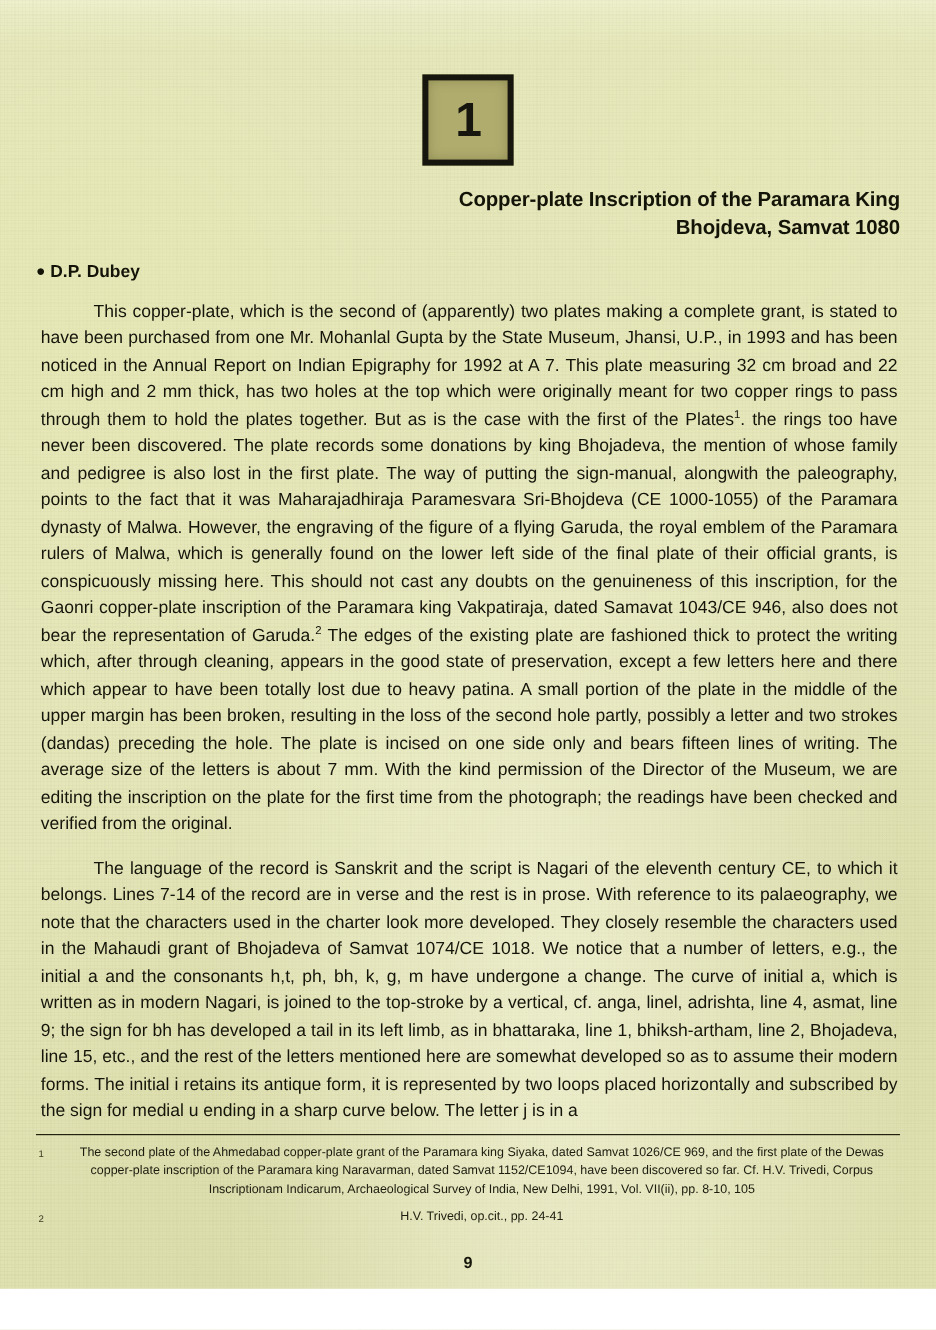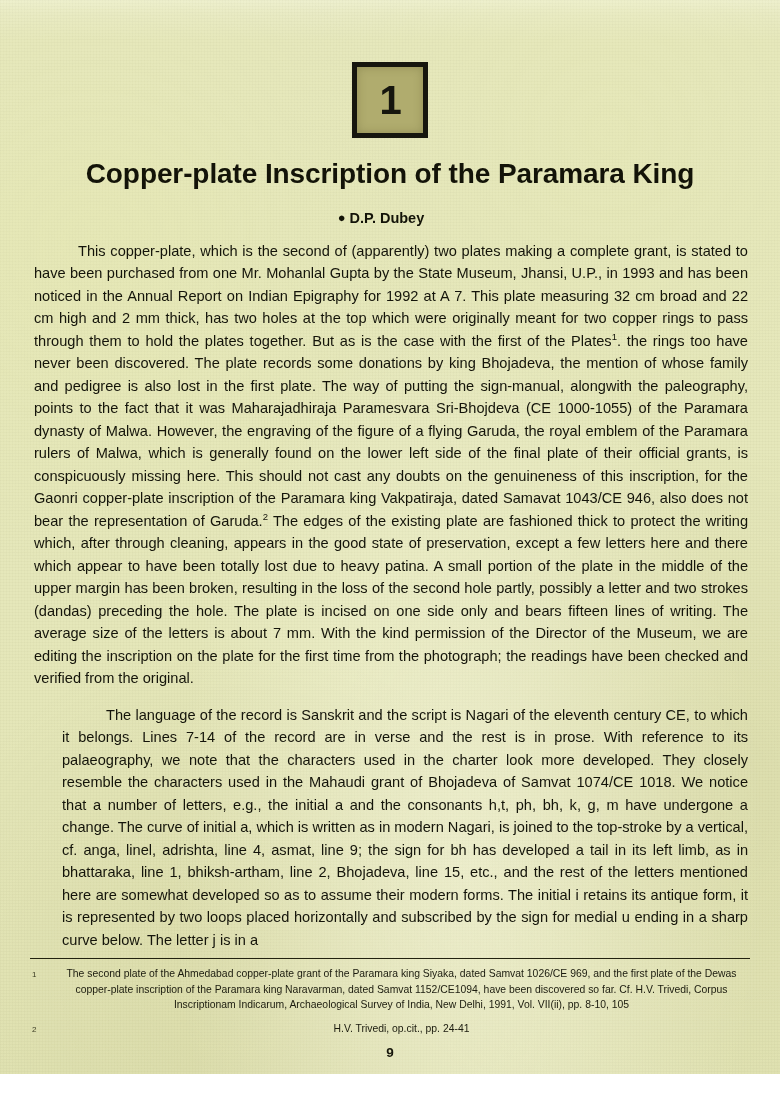--- a/index.html
+++ b/index.html
@@ -88,34 +88,34 @@
     font-size: 40px;
     font-weight: bold;
     color: #16160e;
     line-height: 1;
     letter-spacing: -1px;
   }
 
   
   .title {
     margin: 17px 0 16px 0;
-    text-align: center;
-    font-size: 28px;
+    text-align: right;
+    font-size: 17px;
     font-weight: bold;
     color: #131308;
     line-height: 1.38;
     letter-spacing: -0.1px;
   }
   .title-line { display: block; }
 
   
   .author-row {
     margin-top: 16px;
     padding-right: 18px;
-    text-align: center;
+    text-align: left;
     font-size: 14.5px;
     font-weight: bold;
     color: #131308;
   }
   .author-bullet {
     font-size: 13px;
     vertical-align: 1px;
     margin-right: 4px;
   }
 
@@ -127,21 +127,21 @@
   .para {
     margin: 0 0 14px 0;
     font-size: 14.6px;
     line-height: 22.5px;
     color: #14140a;
     text-align: justify;
     text-indent: 44px;
     -webkit-hyphens: none;
     hyphens: none;
   }
-  .para:last-child { margin-bottom: 0; margin-left: 28px; }
+  .para:last-child { margin-bottom: 0; }
   .fn-ref {
     font-size: 9.5px;
     vertical-align: super;
     line-height: 0;
   }
 
   
   .fn-rule {
     margin: 7px 0 0 0;
     height: 0;
@@ -196,20 +196,21 @@
   <div id="content">
 
     <div class="chapter-box-wrap">
       <div class="chapter-box">
         <span class="chapter-num">1</span>
       </div>
     </div>
 
     <h1 class="title">
       <span class="title-line">Copper-plate Inscription of the Paramara King</span>
+      <span class="title-line">Bhojdeva, Samvat 1080</span>
     </h1>
 
     <div class="author-row">
       <span class="author-bullet">●</span><span>D.P. Dubey</span>
     </div>
 
     <div class="body-block">
 
       <p class="para"><span>This copper-plate, which is the second of (apparently) two plates making a complete grant, is stated to have been purchased from one Mr. Mohanlal Gupta by the State Museum, Jhansi, U.P., in 1993 and has been noticed in the Annual Report on Indian  Epigraphy  for 1992  at A 7. This plate measuring 32 cm broad and 22 cm high and 2 mm thick, has two holes at the top which were originally meant for two copper rings to pass through them to hold the plates together. But as is the case with the first of the Plates</span><sup class="fn-ref">1</sup><span>. the rings too have never been discovered. The plate records some donations by king Bhojadeva, the mention of whose family and pedigree is also lost in the first plate. The way of putting the sign-manual, alongwith the paleography, points to the fact that it was Maharajadhiraja Paramesvara Sri-Bhojdeva (CE 1000-1055) of the Paramara dynasty of Malwa. However, the engraving of the figure of a flying Garuda, the royal emblem of the Paramara rulers of Malwa, which is generally found on the lower left side of the final plate of their official grants, is conspicuously missing here. This should not cast any doubts on the genuineness of this inscription, for the Gaonri copper-plate inscription of the Paramara king Vakpatiraja, dated Samavat 1043/CE 946, also does not bear the representation of Garuda.</span><sup class="fn-ref">2</sup><span> The edges of the existing plate are fashioned thick to protect the writing which, after through cleaning, appears in the good state of preservation, except a few letters here and there which appear to have been totally lost due to heavy patina. A small portion of the plate in the middle of the upper margin has been broken, resulting in the loss of the second hole partly, possibly a letter and two strokes (dandas) preceding the hole. The plate is incised on one side only and bears fifteen lines of writing. The average size of the letters is about 7 mm. With the kind permission of the Director of the Museum, we are editing the inscription on the plate for the first time from the photograph; the readings have been checked and verified from the original.</span></p>
 

